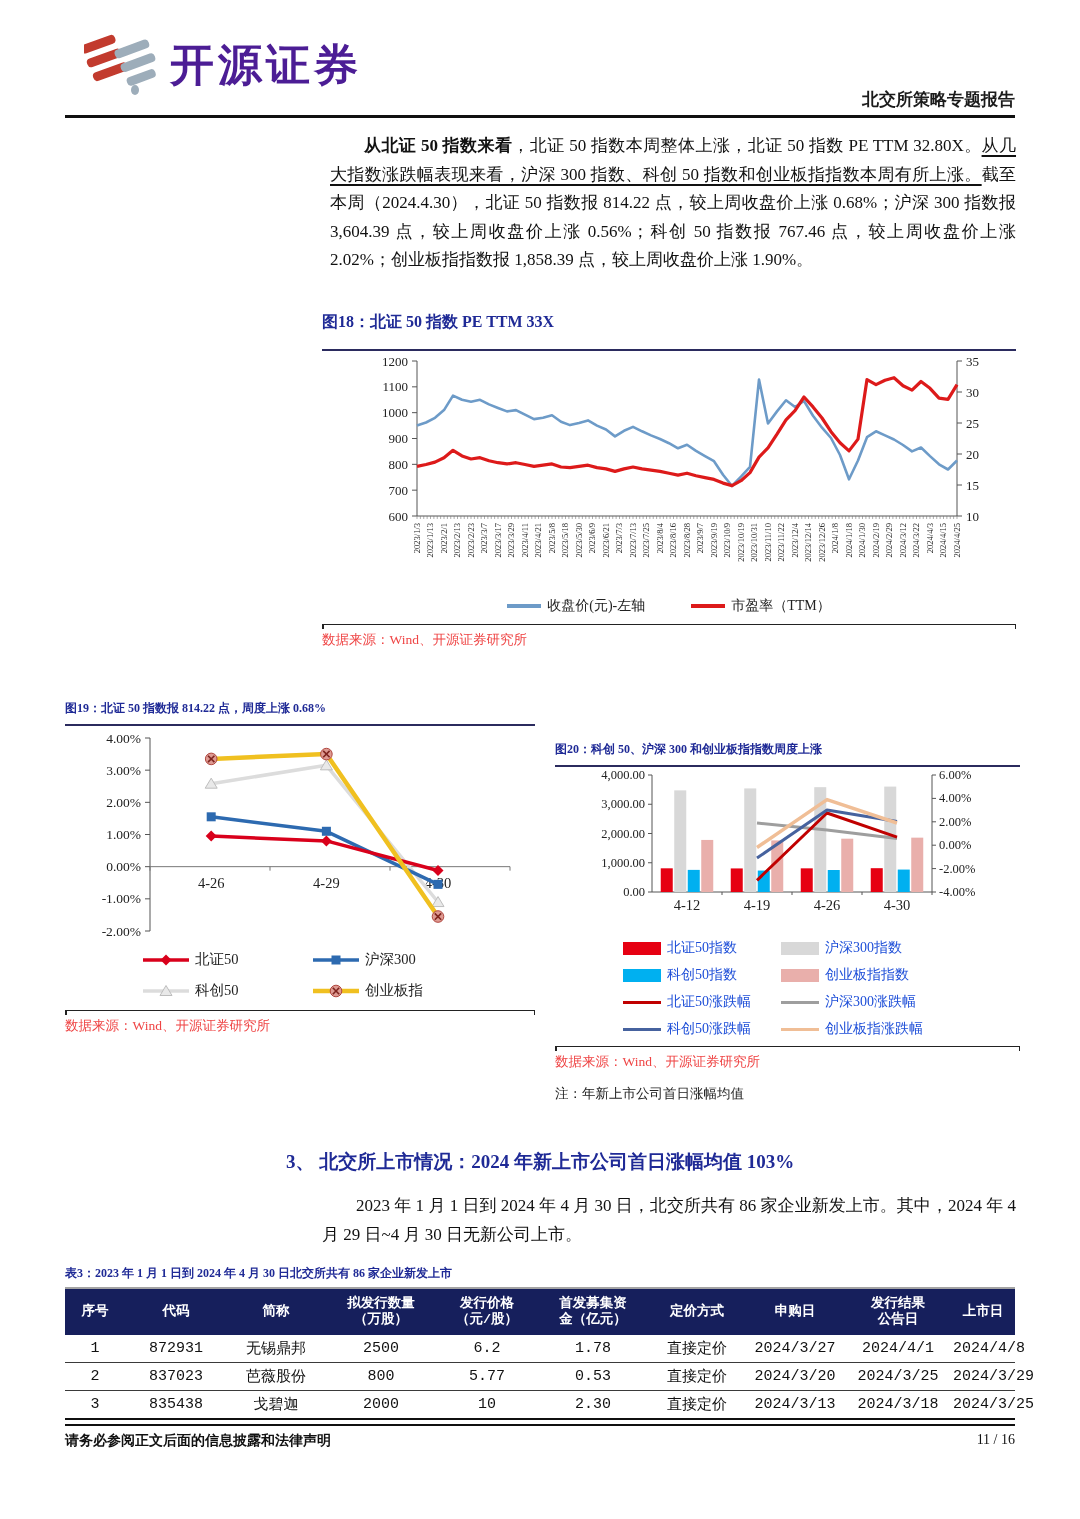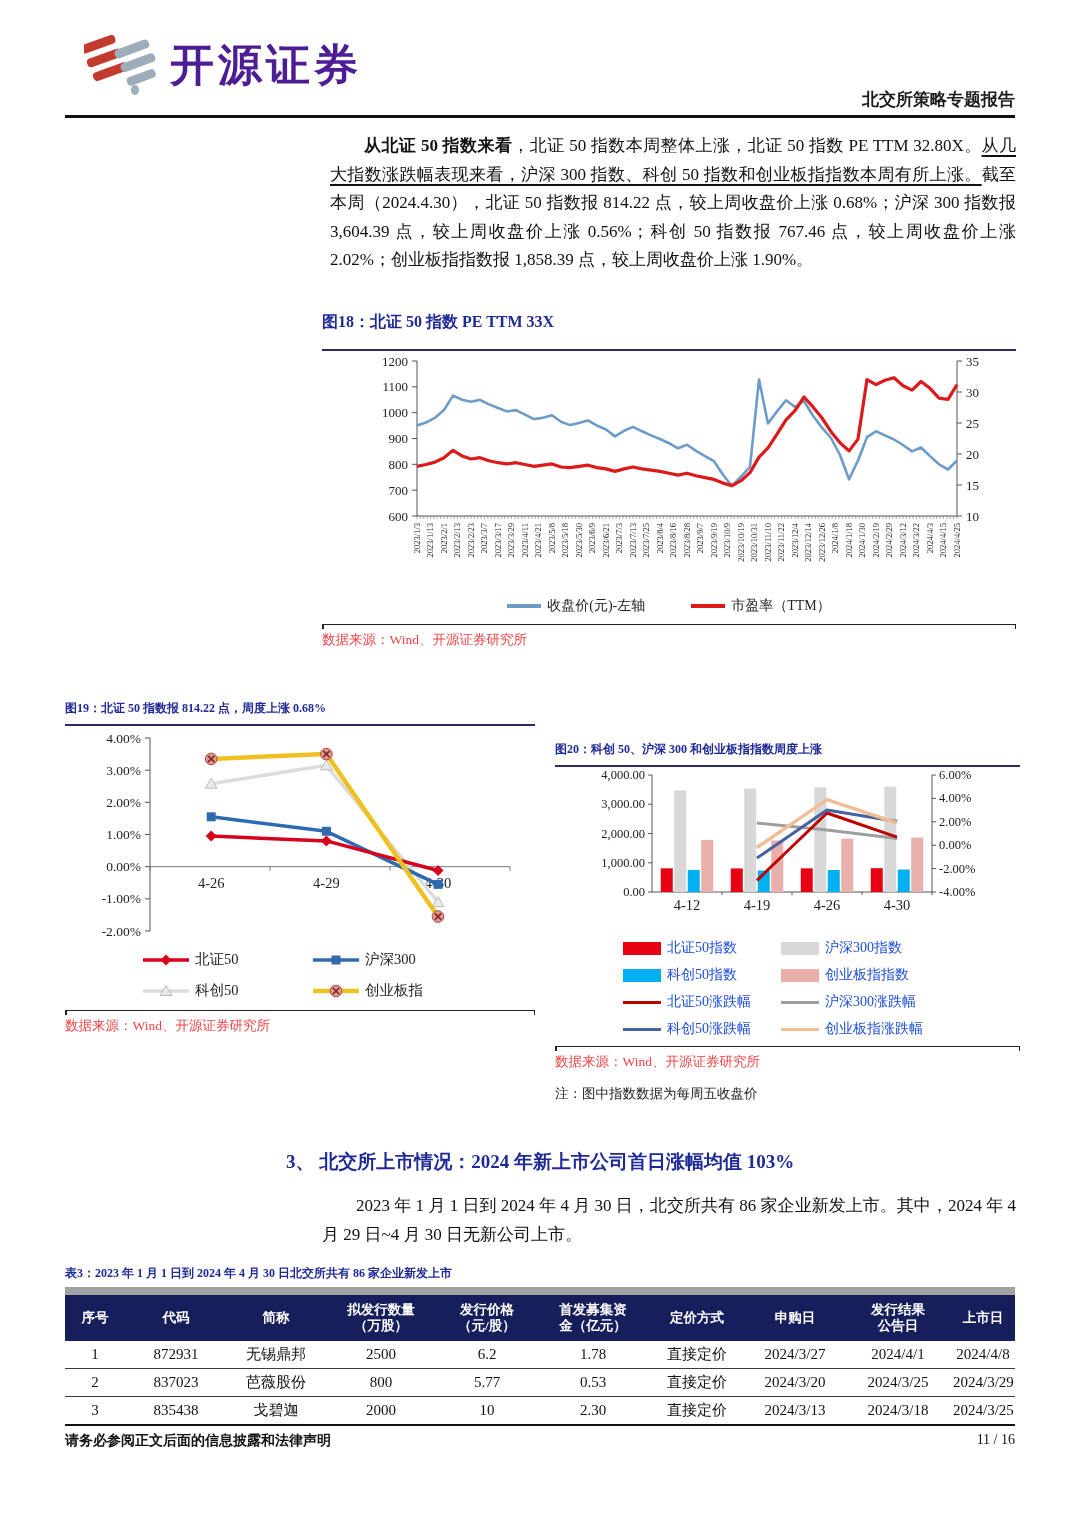--- a/index.html
+++ b/index.html
@@ -41,21 +41,21 @@
   .chart text{font-family:"Liberation Serif",serif;fill:#222;}
   
   .sec-heading{left:65px;top:1149px;width:950px;text-align:center;font-size:19px;
                font-weight:bold;color:#1f2a96;}
   .para2{left:322px;top:1191px;width:694px;font-size:17px;line-height:29px;
          text-align:justify;text-indent:2em;}
   
   .table-block{left:65px;top:1265px;width:950px;}
   .table-block .fig-title{padding-bottom:5px;}
   table.t3{width:950px;border-collapse:collapse;table-layout:fixed;
-           border-top:8px solid #a3a3a3;}
+           border-top:2px solid #a3a3a3;font-family:Liberation Mono, monospace;}
   .t3 th{background:#161f5c;color:#fff;font-size:13.5px;font-weight:bold;
          white-space:pre-line;height:44px;padding:1px 2px;line-height:16px;}
   .t3 td{text-align:center;font-size:15px;height:27px;padding:0 2px;}
   .t3 tbody tr{border-bottom:1px solid #3a3a3a;}
   .t3 tbody tr:last-child{border-bottom:2.5px solid #101010;}
   .t3 col.c1{width:60px}.t3 col.c2{width:102px}.t3 col.c3{width:98px}
   .t3 col.c4{width:112px}.t3 col.c5{width:100px}.t3 col.c6{width:112px}
   .t3 col.c7{width:96px}.t3 col.c8{width:100px}.t3 col.c9{width:106px}
   .t3 col.c10{width:64px}
   
@@ -528,21 +528,21 @@
           <span class="sw-line" style="background: rgb(70, 98, 158); height: 3px; width: 38px;"></span>
           <span>科创50涨跌幅</span>
         </span>
         <span class="legend-item">
           <span class="sw-line" style="background: rgb(240, 190, 150); height: 3px; width: 38px;"></span>
           <span>创业板指涨跌幅</span>
         </span>
       </div>
     <div class="src-rule"></div>
     <div class="source">数据来源：Wind、开源证券研究所</div>
-    <div class="note">注：图中指数数据为每周五收盘价</div>
+    <div class="note">注：年新上市公司首日涨幅均值</div>
   </div>
 
   <div class="abs sec-heading">3、 北交所上市情况：2024 年新上市公司首日涨幅均值 103%</div>
   <div class="abs para2">2023 年 1 月 1 日到 2024 年 4 月 30 日，北交所共有 86 家企业新发上市。其中，2024 年 4 月 29 日~4 月 30 日无新公司上市。</div>
 
   <div class="abs table-block">
     <div class="fig-title">表3：2023 年 1 月 1 日到 2024 年 4 月 30 日北交所共有 86 家企业新发上市</div>
     <table class="t3">
       <colgroup>
         <col class="c1">

